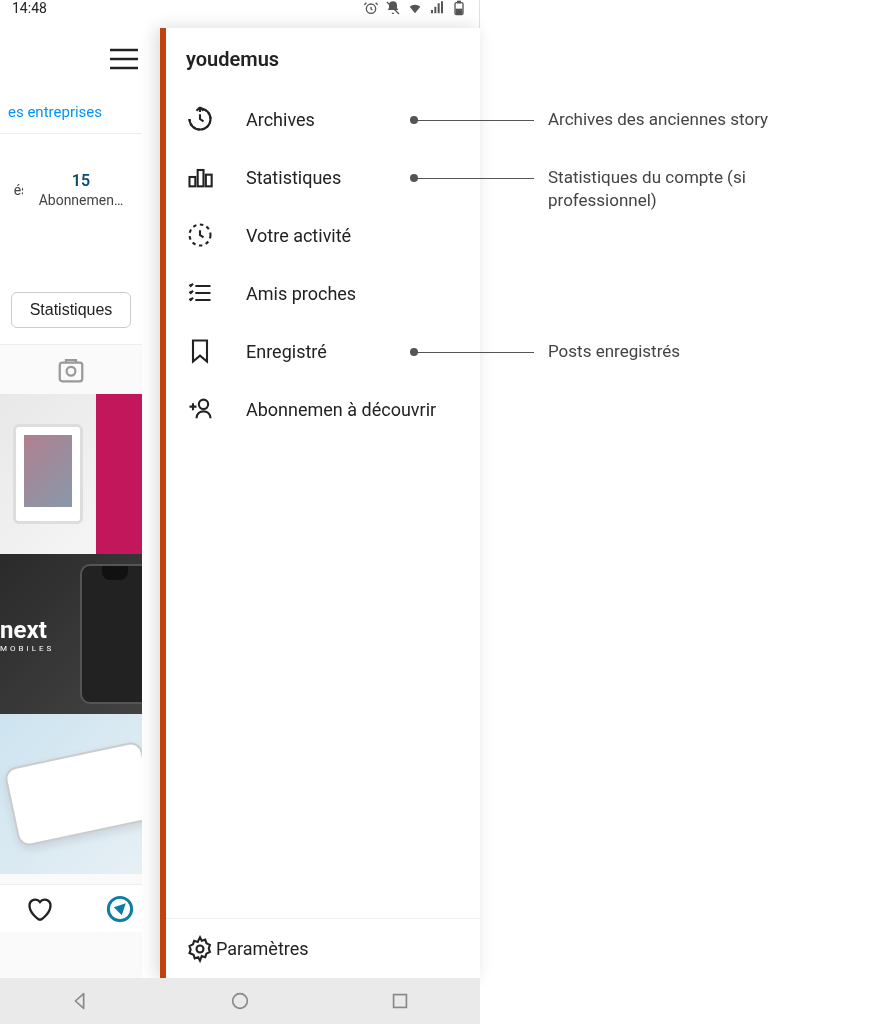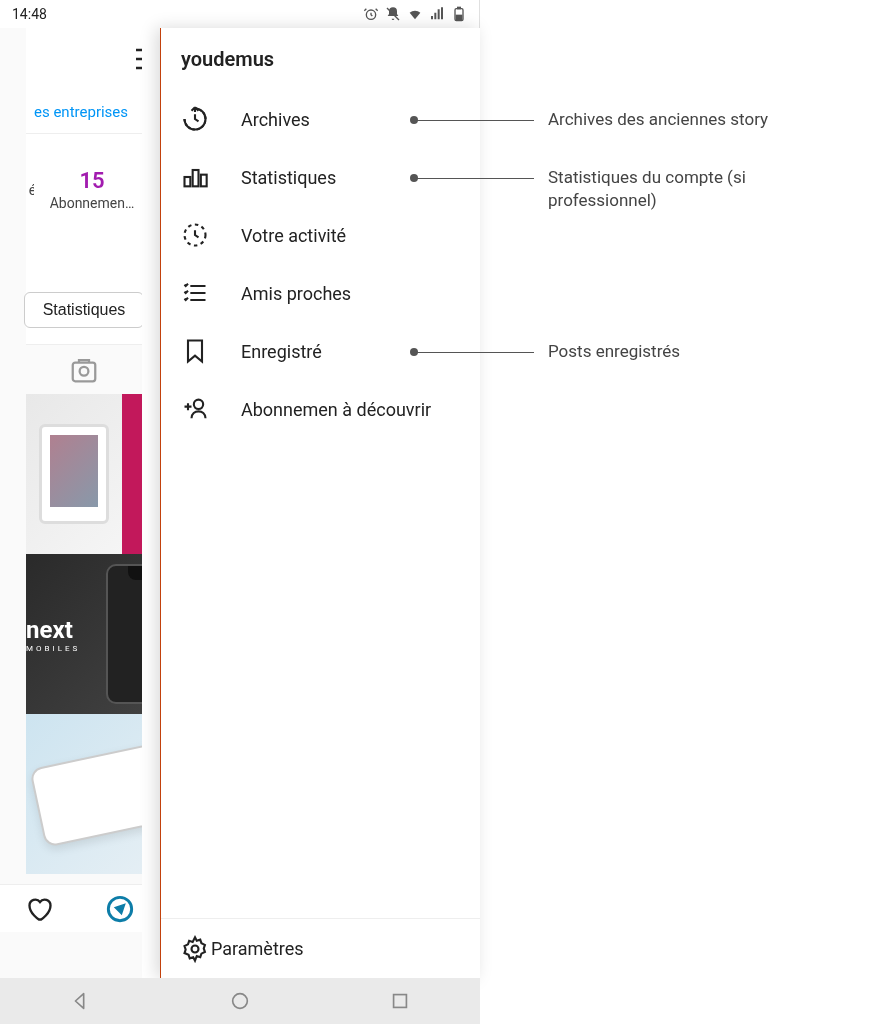--- a/index.html
+++ b/index.html
@@ -1,27 +1,27 @@
 <!DOCTYPE html>
 <html><head>
 <meta charset="utf-8">
 <style>
   * { box-sizing: border-box; margin: 0; padding: 0; }
   body { font-family: -apple-system, BlinkMacSystemFont, "Segoe UI", Roboto, Helvetica, Arial, sans-serif; background: #fff; width: 873px; height: 1024px; position: relative; }
   .phone { position: absolute; left: 0; top: 0; width: 480px; height: 1024px; border-right: 1px solid #e0e0e0; background: #fff; }
-  .status-bar { height: 28px; display: flex; justify-content: space-between; align-items: center; padding: 0 12px; font-size: 14px; color: #222; }
+  .status-bar { height: 28px; display: flex; justify-content: space-between; align-items: flex-start; padding: 0 12px; font-size: 14px; color: #222; }
   .status-right { display: flex; gap: 6px; align-items: center; }
   .status-right svg { width: 16px; height: 16px; }
-  .profile-back { position: absolute; left: 0; top: 28px; width: 142px; height: 950px; background: #fafafa; overflow: hidden; padding-left: 26px; }
+  .profile-back { position: absolute; left: 0; top: 28px; width: 142px; height: 950px; background: #fafafa; overflow: hidden; }
   .hamburger { width: 160px; height: 62px; display: flex; justify-content: flex-end; align-items: center; padding-right: 20px; background: #fff; }
   .hamburger svg { width: 32px; height: 24px; }
   .link-row { height: 44px; display: flex; align-items: center; padding-left: 8px; font-size: 15px; color: #0095f6; background: #fff; border-bottom: 1px solid #eee; }
   .stats-row { height: 110px; display: flex; align-items: center; justify-content: center; background: #fff; }
   .stat { text-align: center; padding: 0 8px; }
-  .stat-num { font-size: 22px; font-weight: 600; color: #a21caf; }
+  .stat-num { font-size: 16px; font-weight: 600; color: #0c4a6e; }
   .stat-label { font-size: 14px; color: #444; margin-top: 2px; white-space: nowrap; overflow: hidden; text-overflow: ellipsis; width: 100px; }
   .btn-row { height: 100px; display: flex; align-items: flex-end; justify-content: center; padding-bottom: 16px; background: #fff; }
   .stats-btn { border: 1px solid #ccc; background: #fff; border-radius: 6px; padding: 8px 18px; font-size: 16px; font-weight: 500; color: #222; }
   .tagged-icon-row { height: 50px; display: flex; align-items: center; justify-content: center; background: #fafafa; border-top: 1px solid #eee; }
   .grid-imgs { }
   .grid-img { width: 160px; height: 160px; background: #ccc; position: relative; overflow: hidden; }
   .img1 { background: #fff; display:flex; }
   .img1a { width: 60%; height: 160px; background: linear-gradient(135deg,#e8e8e8,#f5f5f5); display:flex; align-items:center; justify-content:center; }
   .tablet { width:70px; height:100px; background:#fff; border:3px solid #ddd; border-radius:6px; position:relative; }
   .tablet::after { content:""; position:absolute; top:8px; left:8px; right:8px; bottom:14px; background:linear-gradient(135deg,#b08090,#8899aa); }
@@ -29,21 +29,21 @@
   .img2 { background: linear-gradient(135deg,#2a2a2a,#444); display:flex; align-items:center; justify-content:flex-start; color:#fff; }
   .img2 .phone-mock { width:70px; height:140px; background:#222; border-radius:10px; position:absolute; right:10px; border:2px solid #555;}
   .img2 .phone-mock::before { content:""; position:absolute; top:0; left:20px; right:20px; height:14px; background:#111; border-radius:0 0 8px 8px; }
   .next-label { font-size:24px; font-weight:700; position:relative; z-index:2; }
   .next-sub { font-size:8px; letter-spacing:3px; display:block; text-align:center; }
   .img3 { background: linear-gradient(135deg,#cde4f0,#e8f0f5); display:flex; align-items:center; justify-content:center; }
   .img3 .phone-mock3 { width:140px; height:80px; background:#fff; border:2px solid #ccc; border-radius:12px; transform:rotate(-12deg); box-shadow:0 4px 10px rgba(0,0,0,.1);}
   .bottom-bar-phone { position:absolute; bottom:46px; left:0; width:160px; height:48px; background:#fff; display:flex; align-items:center; justify-content:space-around; border-top:1px solid #eee; }
   .bottom-bar-phone svg { width:28px; height:28px; }
 
-  .drawer { position: absolute; left: 160px; top: 28px; width: 320px; height: 950px; background: #fff; border-left: 1px solid #c2410c; box-shadow: -4px 0 16px rgba(0,0,0,.15); display:flex; flex-direction:column; }
+  .drawer { position: absolute; left: 160px; top: 28px; width: 320px; height: 950px; background: #fff; border-left: 6px solid #c2410c; box-shadow: -4px 0 16px rgba(0,0,0,.15); display:flex; flex-direction:column; }
   .drawer-header { height: 62px; display: flex; align-items: center; padding-left: 20px; font-size: 20px; font-weight: 600; color: #222; border-bottom: 0px solid #eee; }
   .drawer-items { flex: 1; }
   .drawer-item { height: 58px; display: flex; align-items: center; padding-left: 20px; gap: 32px; font-size: 18px; color: #222; }
   .drawer-item svg { width: 28px; height: 28px; flex-shrink: 0; }
   .drawer-footer { height: 60px; display: flex; align-items: center; padding-left: 20px; gap: 2px; font-size: 18px; color: #222; border-top: 1px solid #eee; }
   .drawer-footer svg { width: 28px; height: 28px; }
 
   .nav-bar { position: absolute; bottom: 0; left: 0; width: 480px; height: 46px; background: #eaeaea; display: flex; align-items: center; justify-content: space-around; }
   .nav-bar svg { width: 22px; height: 22px; }
 

